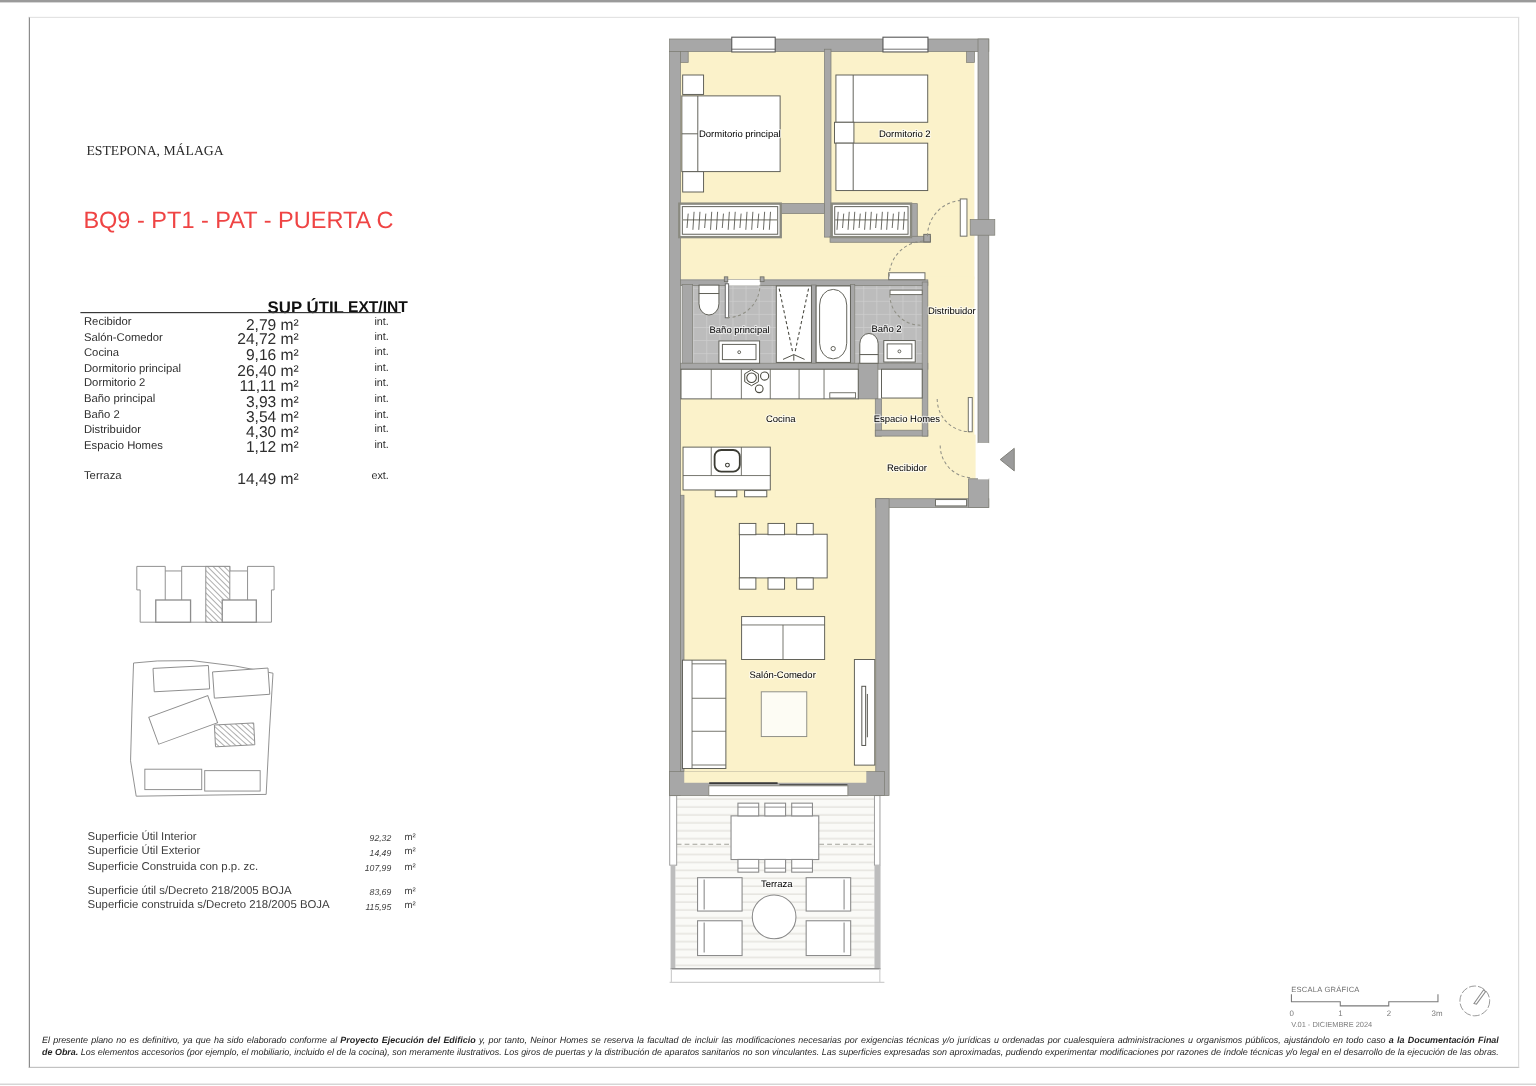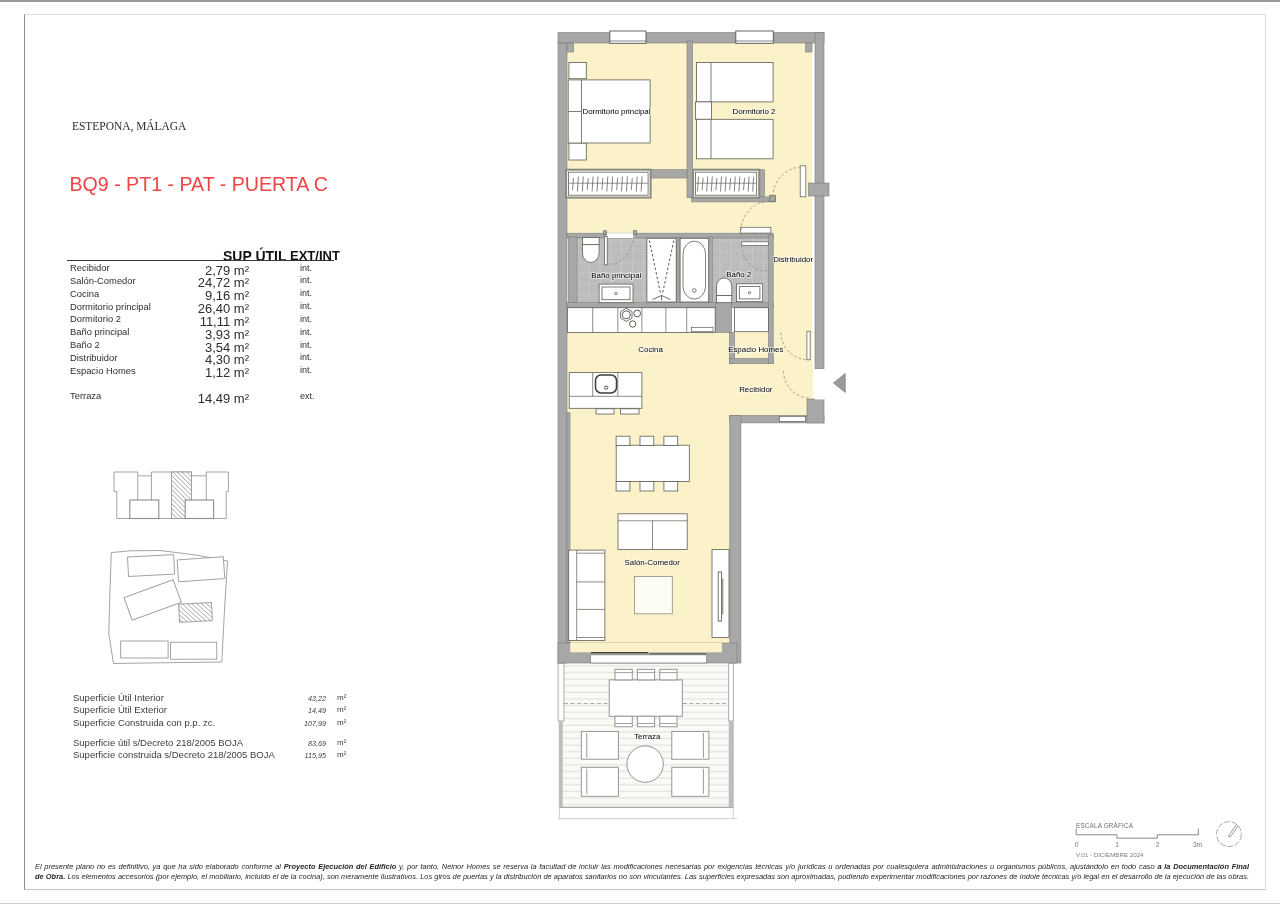--- a/index.html
+++ b/index.html
@@ -2,21 +2,21 @@
 <html><head>
 <meta charset="utf-8">
 <style>
   html,body{margin:0;padding:0;background:#fff;}
   #page{position:relative;width:1280px;height:905px;background:#fff;overflow:hidden;
         font-family:"Liberation Sans", sans-serif;}
   .abs{position:absolute;}
   .trow{position:absolute;left:0;width:267px;height:12px;}
   .trow .c1{position:absolute;left:3px;top:0;white-space:nowrap;}
   .trow .c2{position:absolute;right:85px;top:0.5px;font-size:13px;white-space:nowrap;}
-  .trow .c3{position:absolute;left:233px;top:0.5px;width:24px;text-align:left;font-size:9px;}
+  .trow .c3{position:absolute;left:233px;top:0.5px;width:24px;text-align:right;font-size:9px;}
   .srow{position:absolute;left:0;width:280px;height:12px;}
   .srow .s1{position:absolute;left:0;top:0;white-space:nowrap;}
   .srow .s2{position:absolute;right:27px;top:2px;font-style:italic;font-size:7.2px;white-space:nowrap;}
   .srow .s3{position:absolute;left:264px;top:1px;font-size:8px;}
 </style>
 </head>
 <body>
 <div id="page">
 
   <div class="abs" style="left:0;top:0;width:1280px;height:2px;background:#9a9a9a;"></div>
@@ -82,21 +82,21 @@
     <div class="trow" style="top:145.4px;">
         <span class="c1">Terraza</span>
         <span class="c2">14,49 m²</span>
         <span class="c3">ext.</span>
       </div>
   </div>
 
   <div class="abs" id="summary" style="left:73px;top:690px;width:280px;height:75px;font-size:9.5px;color:#3d3d3d;">
     <div class="srow" style="top:2.1px;text-align:center;">
         <span class="s1">Superficie Útil Interior</span>
-        <span class="s2">43,22</span>
+        <span class="s2">92,32</span>
         <span class="s3">m²</span>
       </div>
     <div class="srow" style="top:14.3px;">
         <span class="s1">Superficie Útil Exterior</span>
         <span class="s2">14,49</span>
         <span class="s3">m²</span>
       </div>
     <div class="srow" style="top:26.6px;">
         <span class="s1">Superficie Construida con p.p. zc.</span>
         <span class="s2">107,99</span>

